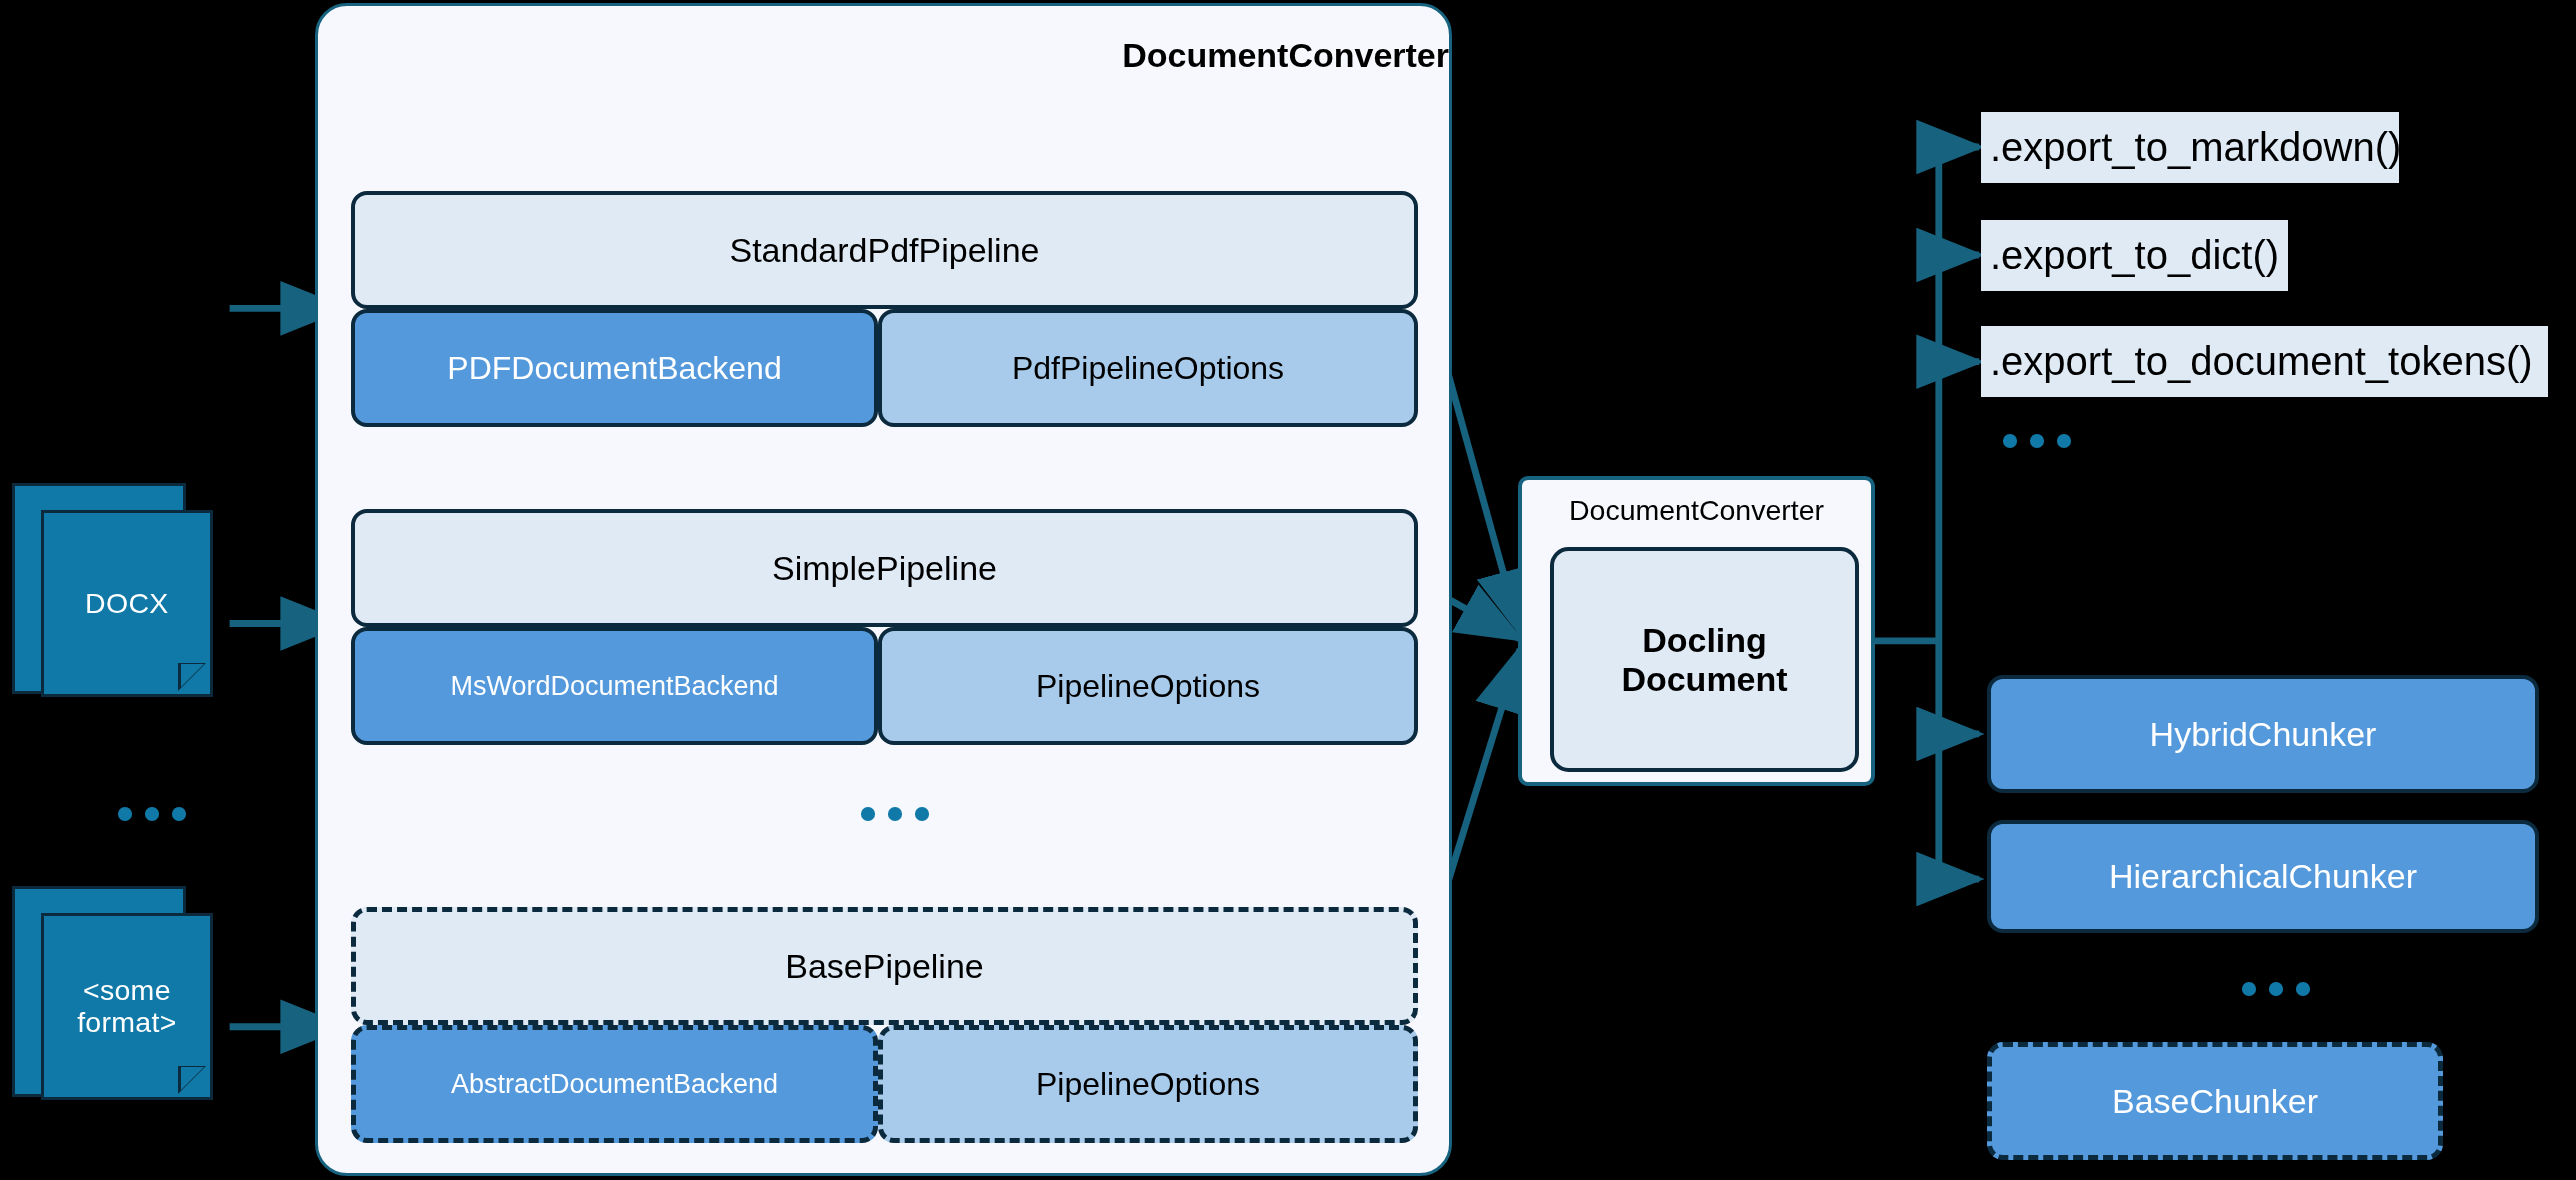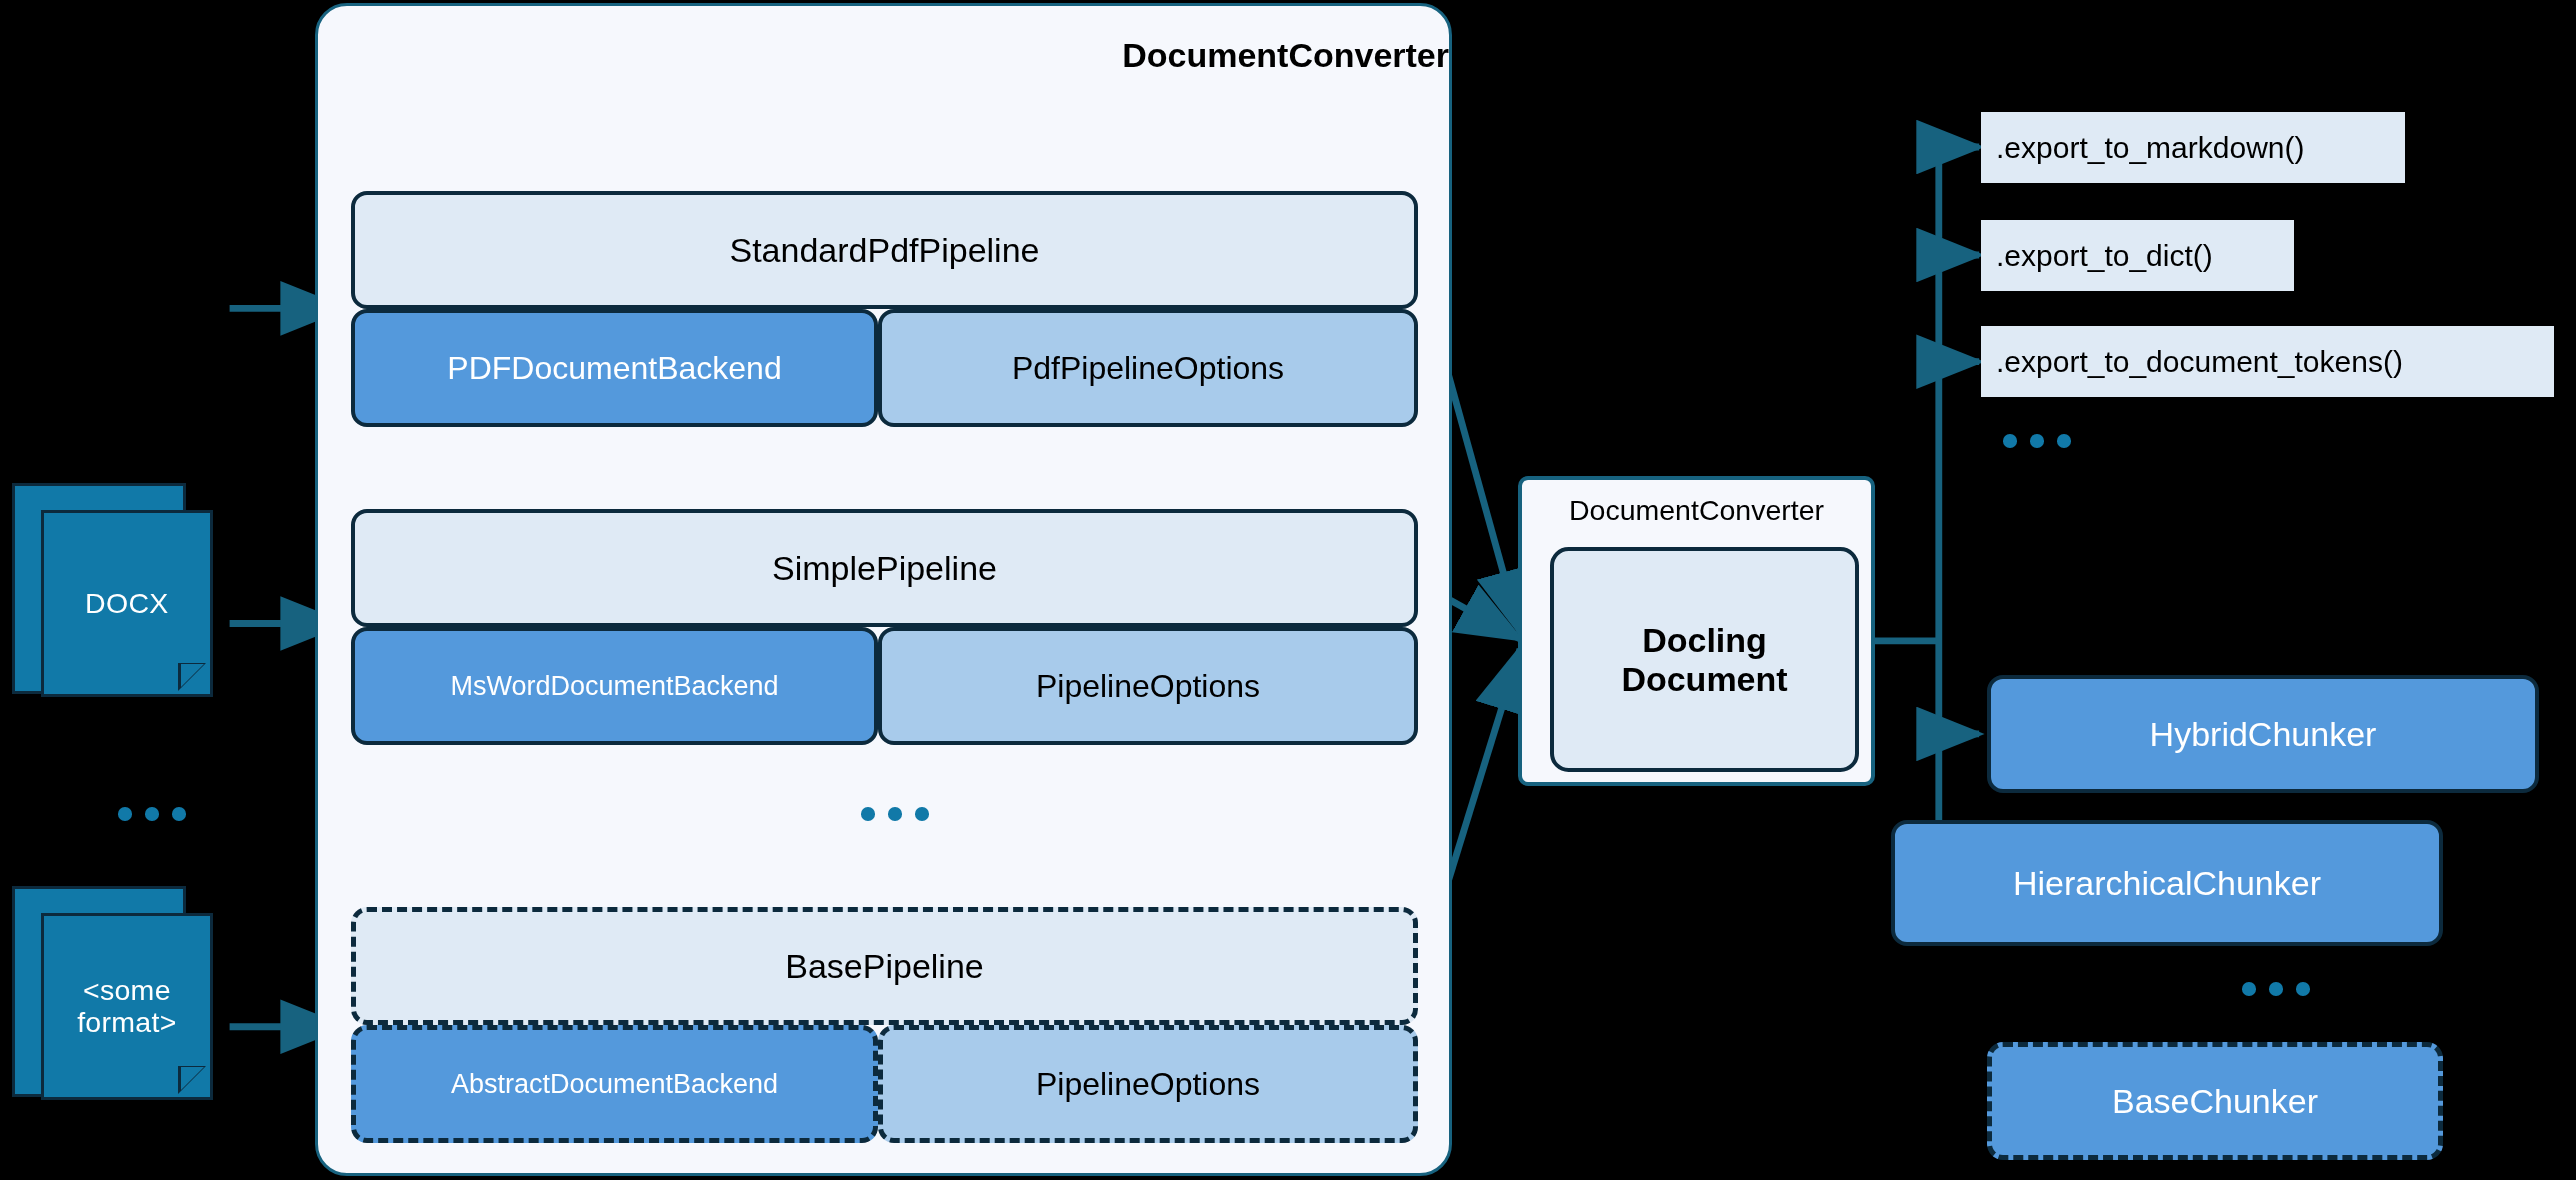--- a/index.html
+++ b/index.html
@@ -68,23 +68,23 @@
     font-size:28.5px;color:#000;
   }
   .docling-doc{
     position:absolute;background:#dfeaf5;border:4.3px solid #0c2a3d;border-radius:18.6px;
     display:flex;align-items:center;justify-content:center;text-align:center;
     font-weight:bold;font-size:34px;color:#000;line-height:1.12;
   }
 
   
   .export{
-    position:absolute;background:#dfeaf5;color:#000;font-size:30px;
+    position:absolute;background:#dfeaf5;color:#000;font-size:40px;
     display:flex;align-items:center;
-    padding-left:15px;
+    padding-left:9px;
   }
   .export-body{position:absolute;left:0;top:0;height:100%;background:#dfeaf5;}
   .export-tip{position:absolute;top:0;width:0;height:0;}
   .export-text{position:relative;z-index:2;white-space:nowrap;}
 
   
   .chunker{
     background:#5499dc;border:4.3px solid #0c2a3d;border-radius:16px;
     display:flex;align-items:center;justify-content:center;
     color:#ffffff;font-size:34px;
@@ -221,21 +221,21 @@
   <div class="ellipsis" style="left:2003px;top:434px;">
     <i></i>
     <i></i>
     <i></i>
   </div>
 
   <div class="abs chunker" style="left:1987px;top:675px;width:552px;height:118px;">
     <span>HybridChunker</span>
   </div>
 
-  <div class="abs chunker" style="left:1891px;top:820px;width:552px;height:126px;">
+  <div class="abs chunker" style="left:1987px;top:820px;width:552px;height:113px;">
     <span>HierarchicalChunker</span>
   </div>
 
   <div class="ellipsis" style="left:2242px;top:982px;">
     <i></i>
     <i></i>
     <i></i>
   </div>
 
   <div class="abs chunker dashed" style="left:1987px;top:1042px;width:456px;height:118px;">

